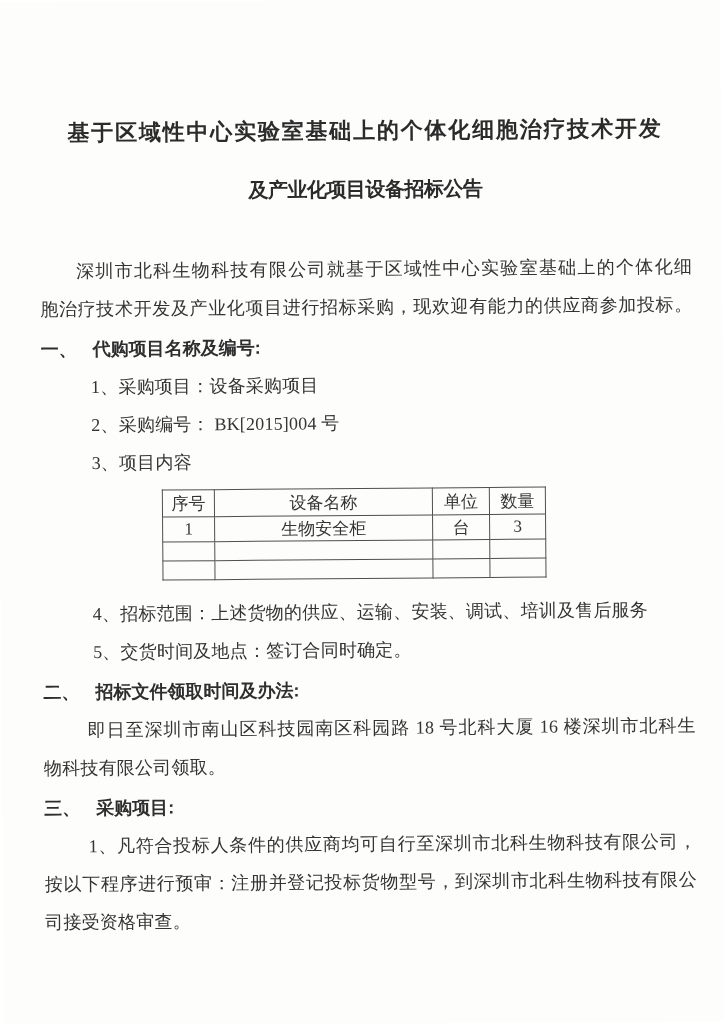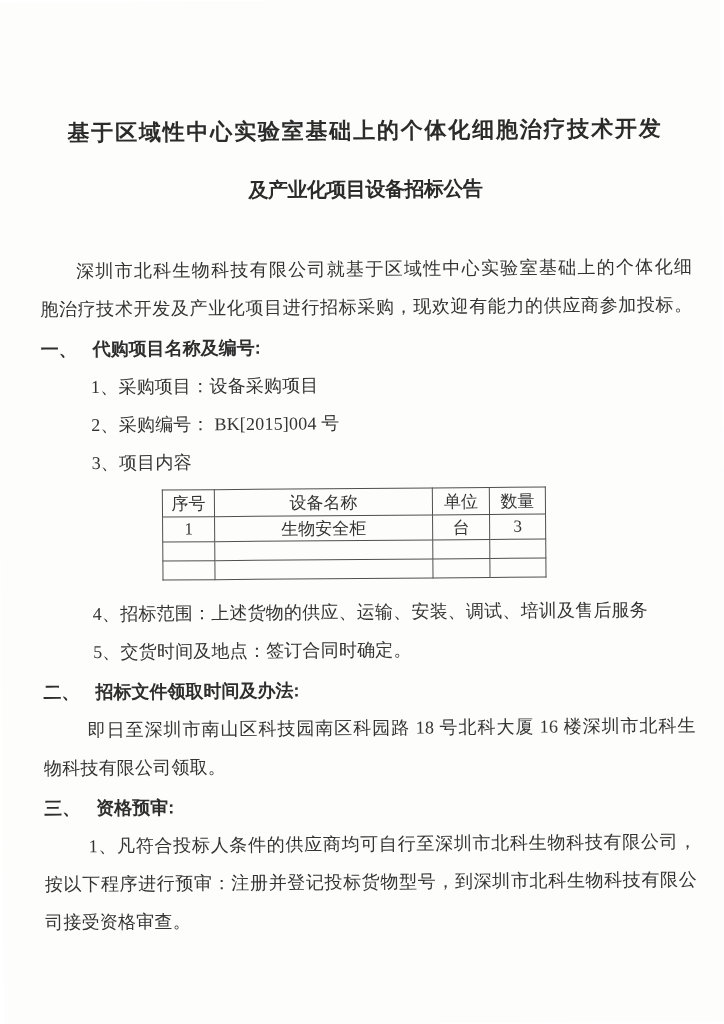--- a/index.html
+++ b/index.html
@@ -153,20 +153,20 @@
     </table>
 
     <div class="line item">4、招标范围：上述货物的供应、运输、安装、调试、培训及售后服务</div>
     <div class="line item">5、交货时间及地点：签订合同时确定。</div>
 
     <div class="sec-head"><span class="sec-num">二、</span><span>招标文件领取时间及办法:</span></div>
 
     <div class="line jline ind-sub">即日至深圳市南山区科技园南区科园路 18 号北科大厦 16 楼深圳市北科生</div>
     <div class="line">物科技有限公司领取。</div>
 
-    <div class="sec-head"><span class="sec-num">三、</span><span>资格预审:</span></div>
+    <div class="sec-head"><span class="sec-num">三、</span><span>采购项目:</span></div>
 
     <div class="line jline ind-sub">1、凡符合投标人条件的供应商均可自行至深圳市北科生物科技有限公司，</div>
     <div class="line jline">按以下程序进行预审：注册并登记投标货物型号，到深圳市北科生物科技有限公</div>
     <div class="line">司接受资格审查。</div>
 
   </div>
 </div>
 
 </body></html>

